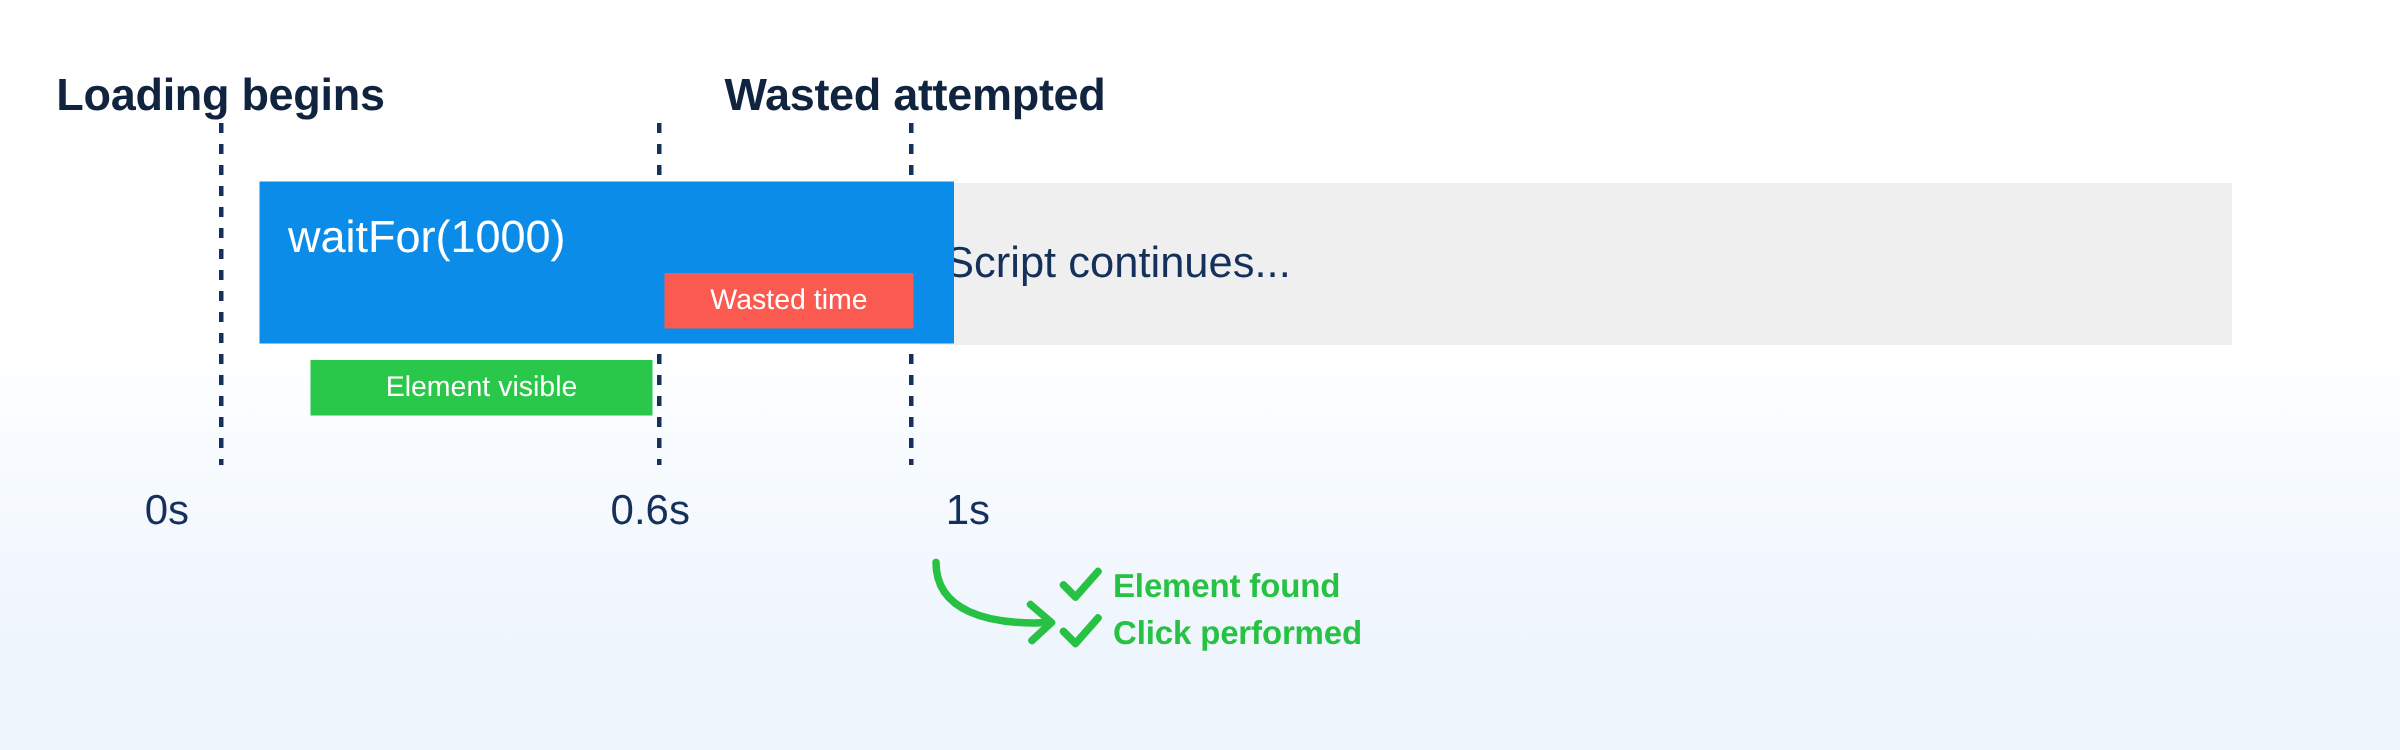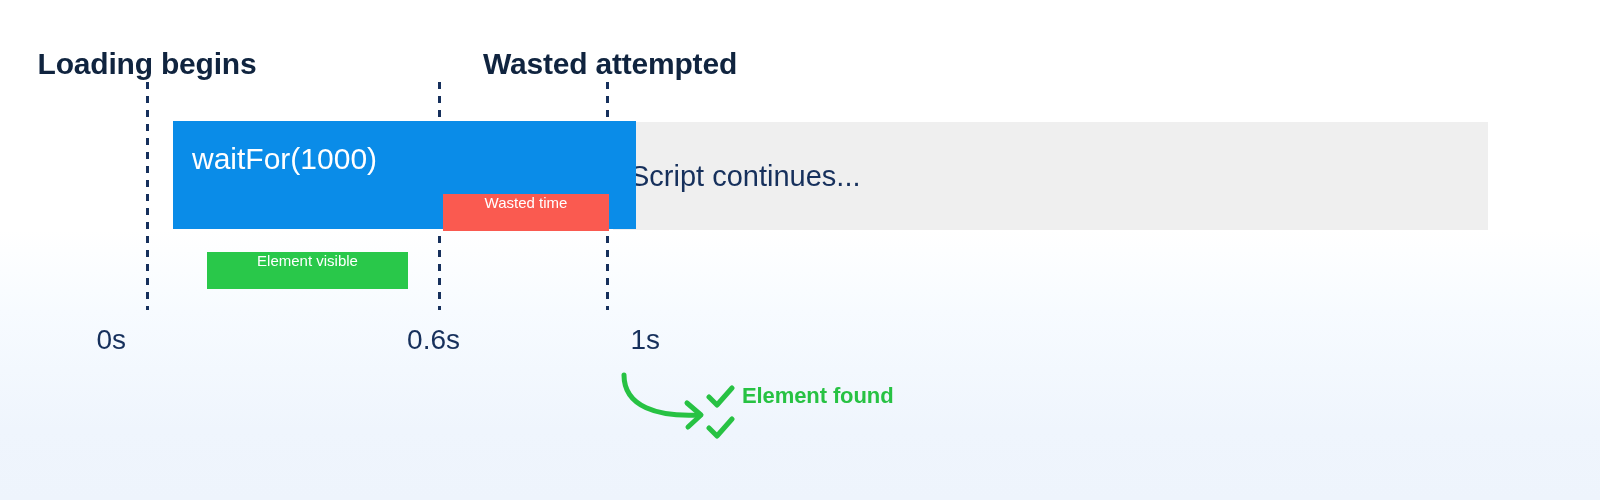--- a/index.html
+++ b/index.html
@@ -82,38 +82,37 @@
     top: 21px;
     font-size: 30px;
     color: #ffffff;
     white-space: nowrap;
   }
 
   
   .badge {
     position: absolute;
     display: flex;
-    align-items: flex-start;
+    align-items: center;
     justify-content: center;
     color: #ffffff;
     white-space: nowrap;
-    font-size: 15px;
-    margin-top: 12px;
+    font-size: 19px;
   }
   .badge-wasted {
     left: 443px;
     top: 182px;
     width: 166px;
     height: 37px;
     background: #fa5a50;
   }
   .badge-visible {
     left: 207px;
     top: 240px;
-    width: 201px;
+    width: 228px;
     height: 37px;
     background: #29c84a;
   }
 
   
   .time-label {
     position: absolute;
     top: 324px;
     transform: translateX(-100%);
     white-space: nowrap;
@@ -129,21 +128,21 @@
     width: 110px;
     height: 70px;
   }
   #outcome-list {
     position: absolute;
     left: 706px;
     top: 378px;
   }
   .outcome-row {
     display: flex;
-    align-items: flex-end;
+    align-items: flex-start;
     height: 31px;
   }
   .check-icon {
     width: 29px;
     height: 24px;
     margin-right: 7px;
     flex: 0 0 auto;
   }
   .outcome-text {
     font-size: 22px;
@@ -194,16 +193,17 @@
     <div class="outcome-row">
       <svg class="check-icon" viewBox="0 0 29 24">
         <path d="M3,12 L11,20 L26,3" fill="none" stroke="#27c243" stroke-width="5" stroke-linecap="round" stroke-linejoin="round"></path>
       </svg>
       <span class="outcome-text">Element found</span>
     </div>
     <div class="outcome-row">
       <svg class="check-icon" viewBox="0 0 29 24">
         <path d="M3,12 L11,20 L26,3" fill="none" stroke="#27c243" stroke-width="5" stroke-linecap="round" stroke-linejoin="round"></path>
       </svg>
+      <span class="outcome-text">Click performed</span>
     </div>
   </div>
 
 </div>
 
 </body></html>

